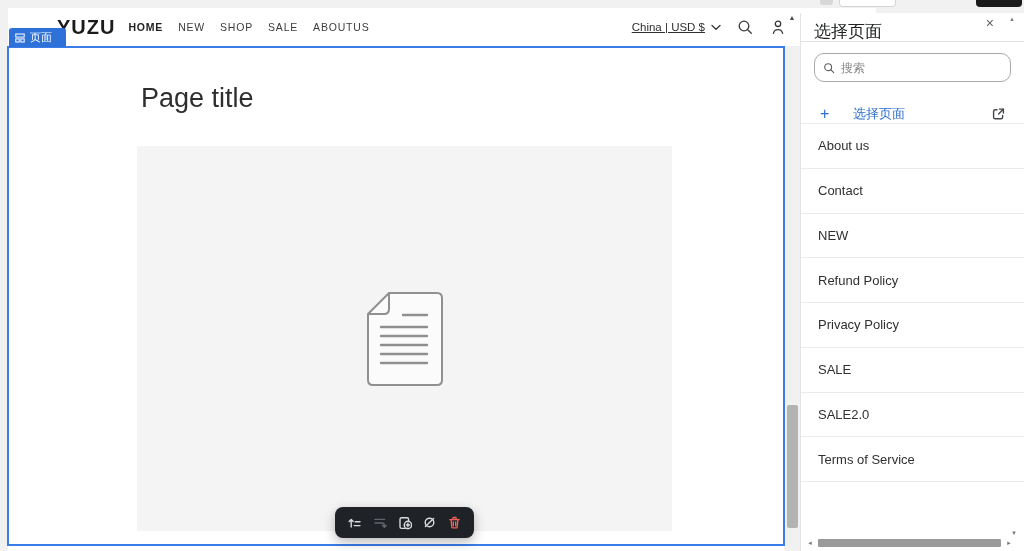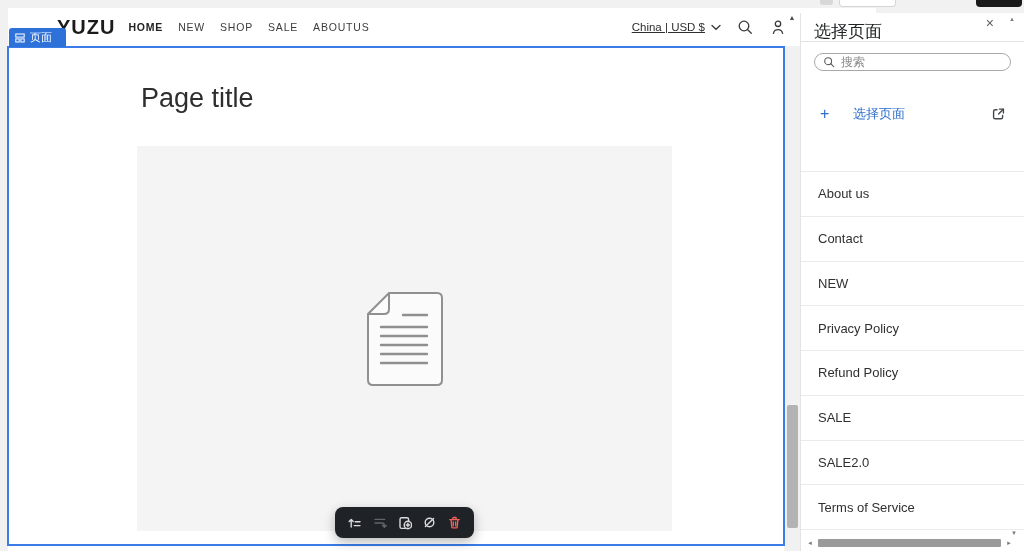--- a/index.html
+++ b/index.html
@@ -41,32 +41,32 @@
   .sliver-a { left:820px; width:13px; height:5px; background:#d8d8d8; border-radius:0 0 3px 3px; }
   .sliver-b { left:839px; width:57px; height:7px; background:#fff; border:1px solid #d5d5d5; border-top:none; border-radius:0 0 4px 4px; }
   .sliver-c { left:976px; width:46px; height:7px; background:#1a1a1a; border-radius:0 0 4px 4px; }
 
   
   .panel { position:absolute; left:800px; top:13px; width:224px; height:538px; background:#fff; border-left:1px solid #e3e3e3; }
   .panel-title { position:absolute; left:13px; top:7px; font-size:17px; font-weight:400; color:#202223; }
   .panel-close { position:absolute; right:30px; top:3px; font-size:14px; line-height:1; color:#5c5f62; background:none; border:none; cursor:pointer; }
   .panel-hr { position:absolute; left:0; top:28px; width:100%; height:1px; background:#e3e3e3; }
 
-  .search-box { position:absolute; left:13px; top:40px; width:197px; height:18px; border:1px solid #a9a9a9; border-radius:10px; display:flex; align-items:center; gap:6px; padding:0 8px; background:#fff; }
+  .search-box { position:absolute; left:13px; top:40px; width:197px; height:29px; border:1px solid #a9a9a9; border-radius:10px; display:flex; align-items:center; gap:6px; padding:0 8px; background:#fff; }
   .search-box svg { flex:none; stroke:#5c5f62; fill:none; stroke-width:1.3; stroke-linecap:round; }
   .search-box input { border:none; outline:none; width:100%; font-size:12px; color:#303030; background:transparent; font-family:"Liberation Sans",sans-serif; }
   .search-box input::placeholder { color:#8a8a8a; }
 
   .create-row { position:absolute; left:0; top:88px; width:100%; height:26px; }
   .create-plus { position:absolute; left:19px; top:50%; transform:translateY(-50%); color:#2c6ecb; font-size:16px; font-weight:400; background:none; border:none; cursor:pointer; }
   .create-label { position:absolute; left:52px; top:50%; transform:translateY(-50%); color:#2c6ecb; font-size:13px; cursor:pointer; background:none; border:none; font-family:"Liberation Sans",sans-serif; }
   .external-btn { position:absolute; right:19px; top:50%; transform:translateY(-50%); background:none; border:none; cursor:pointer; display:flex; }
   .external-btn svg { stroke:#44474b; fill:none; stroke-width:1.4; stroke-linecap:round; stroke-linejoin:round; }
 
-  .page-list { position:absolute; left:0; top:110px; width:100%; list-style:none; border-top:1px solid #ebebeb;margin-top:48px; }
+  .page-list { position:absolute; left:0; top:110px; width:100%; list-style:none; border-top:1px solid #ebebeb; }
   .page-row { height:44.75px; border-bottom:1px solid #ebebeb; display:flex; align-items:center; padding-left:17px; font-size:13px; color:#303030; cursor:pointer; }
 
   .h-scrollbar { position:absolute; left:0; bottom:4px; width:100%; height:9px; display:flex; align-items:center; }
   .h-caret { font-size:7px; color:#7a7a7a; width:10px; text-align:center; cursor:pointer; }
   .h-caret.left { margin-left:4px; }
   .h-caret.right { margin-right:10px; }
   .h-thumb { flex:1; height:8px; background:#9a9a9a; border-radius:1px; margin:0 3px; cursor:pointer; }
   .panel-caret-up { position:absolute; right:9px; top:3px; font-size:6px; color:#7a7a7a; cursor:pointer; }
   .panel-caret-down { position:absolute; right:7px; bottom:15px; font-size:6px; color:#7a7a7a; cursor:pointer; }
 </style>
@@ -208,22 +208,22 @@
             <path d="M7.4,1.6 h4 v4"></path>
             <path d="M11.2,1.8 L6.6,6.4"></path>
           </svg>
       </button>
     </div>
 
     <ul class="page-list">
       <li class="page-row">About us</li>
       <li class="page-row">Contact</li>
       <li class="page-row">NEW</li>
+      <li class="page-row">Refund Policy</li>
       <li class="page-row">Privacy Policy</li>
-      <li class="page-row">Refund Policy</li>
       <li class="page-row">SALE</li>
       <li class="page-row">SALE2.0</li>
       <li class="page-row">Terms of Service</li>
     </ul>
 
     <span class="panel-caret-up">▲</span>
     <span class="panel-caret-down">▼</span>
 
     <div class="h-scrollbar">
       <span class="h-caret left">◂</span>

